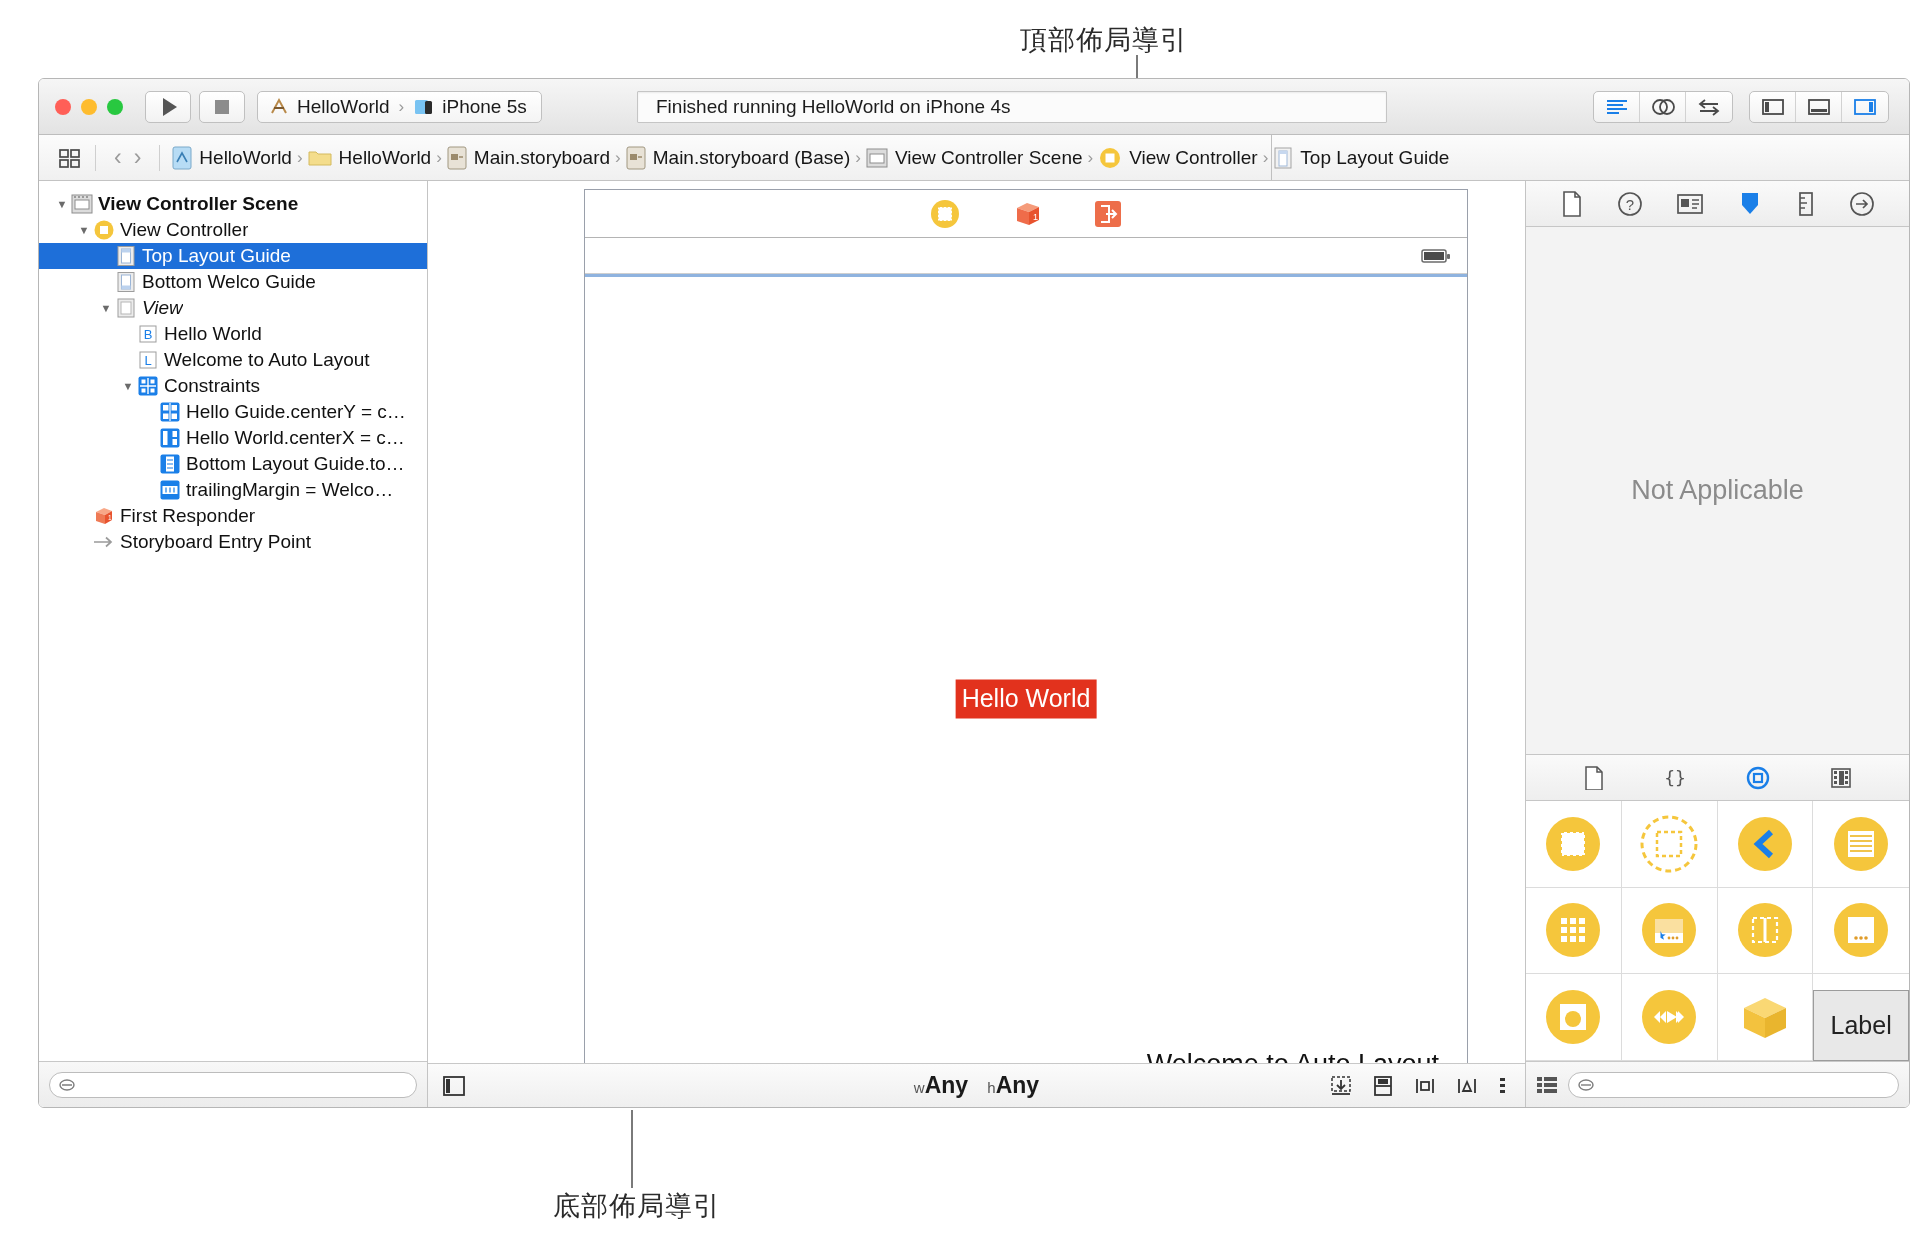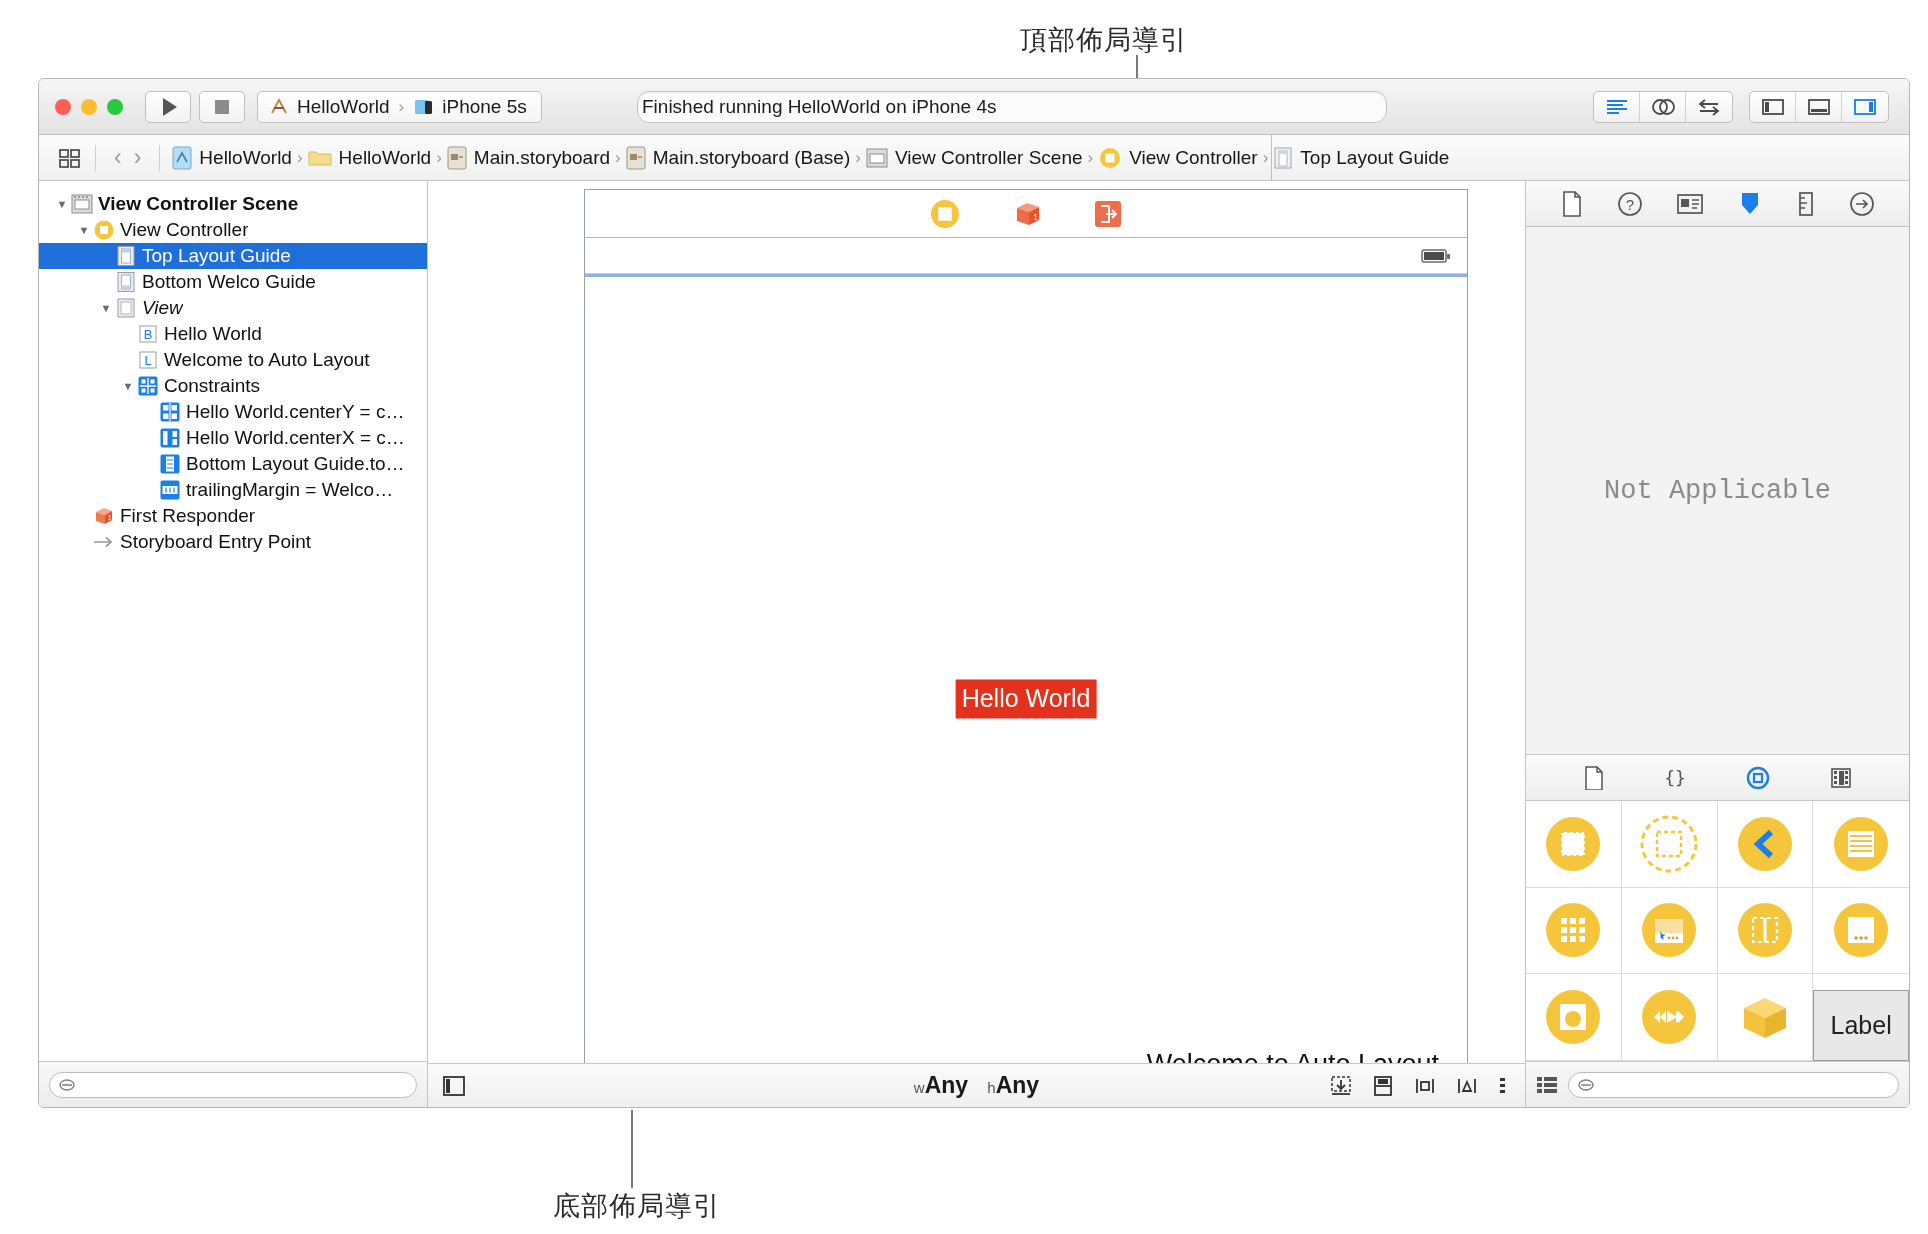--- a/index.html
+++ b/index.html
@@ -73,23 +73,23 @@
     display: flex; align-items: center; padding: 0 14px 0 10px;
     font-size: 19px; color: #1a1a1a; gap: 7px;
   }
   .scheme .chev { color: #9a9a9a; font-size: 17px; margin: 0 2px; }
 
   #status-bar {
     position: absolute; left: 598px; top: 12px;
     width: 750px; height: 32px;
     background: #fbfbfb;
     border: 1px solid #c5c5c5;
-    border-radius: 12px;
+    border-radius: 1px;
     display: flex; align-items: center;
-    padding-left: 4px;
+    padding-left: 18px;
     font-size: 19px; color: #1c1c1c;
     box-shadow: inset 0 1px 2px rgba(0,0,0,.07);
   }
 
   #tb-right {
     position: absolute; right: 20px; top: 12px;
     display: flex; align-items: center; gap: 16px;
   }
   .seg {
     display: flex; height: 32px;
@@ -226,21 +226,20 @@
   #utilities { width: 383px; display: flex; flex-direction: column; background: #f2f2f2; }
   #insp-tabs {
     height: 46px; background: linear-gradient(#fafafa,#ededed);
     border-bottom: 1px solid #c6c6c6;
     display: flex; align-items: center; justify-content: space-around; padding: 0 18px;
   }
   #insp-body {
     flex: 1; background: #f3f3f3;
     display: flex; align-items: center; justify-content: center;
     border-bottom: 1px solid #c6c6c6;
-    font-family: Liberation Mono, monospace;
   }
   #insp-empty { font-size: 27px; color: #8b8b8b; }
 
   #lib-tabs {
     height: 46px; background: linear-gradient(#fafafa,#eeeeee);
     border-bottom: 1px solid #c6c6c6;
     display: flex; align-items: center; justify-content: center; gap: 58px;
   }
   #lib-grid {
     height: 260px; display: grid;
@@ -567,21 +566,21 @@
                 <rect x="1.5" y="1.5" width="19" height="19" rx="2" fill="#1a7fe8"></rect>
                 <g fill="#fff">
                   <rect x="4" y="4" width="5.5" height="5.5"></rect>
                   <rect x="12.5" y="4" width="5.5" height="5.5"></rect>
                   <rect x="4" y="12.5" width="5.5" height="5.5"></rect>
                   <rect x="12.5" y="12.5" width="5.5" height="5.5"></rect>
                 </g>
                 <path d="M11 2 v18" stroke="#fff" stroke-width="1.2"></path>
               </svg>
             </span>
-            <span class="lbl">Hello World.centerY = c…</span>
+            <span class="lbl">Hello Guide.centerY = c…</span>
           </div>
           <div class="row" style="padding-left: 102px;">
             <span class="disc"></span>
             <span class="ticon">
               <svg width="22" height="22" viewBox="0 0 22 22">
                 <rect x="1.5" y="1.5" width="19" height="19" rx="2" fill="#1a7fe8"></rect>
                 <g fill="#fff">
                   <rect x="4" y="4" width="4.5" height="14"></rect>
                   <rect x="13.5" y="4" width="4.5" height="6"></rect>
                   <rect x="13.5" y="12" width="4.5" height="6"></rect>

